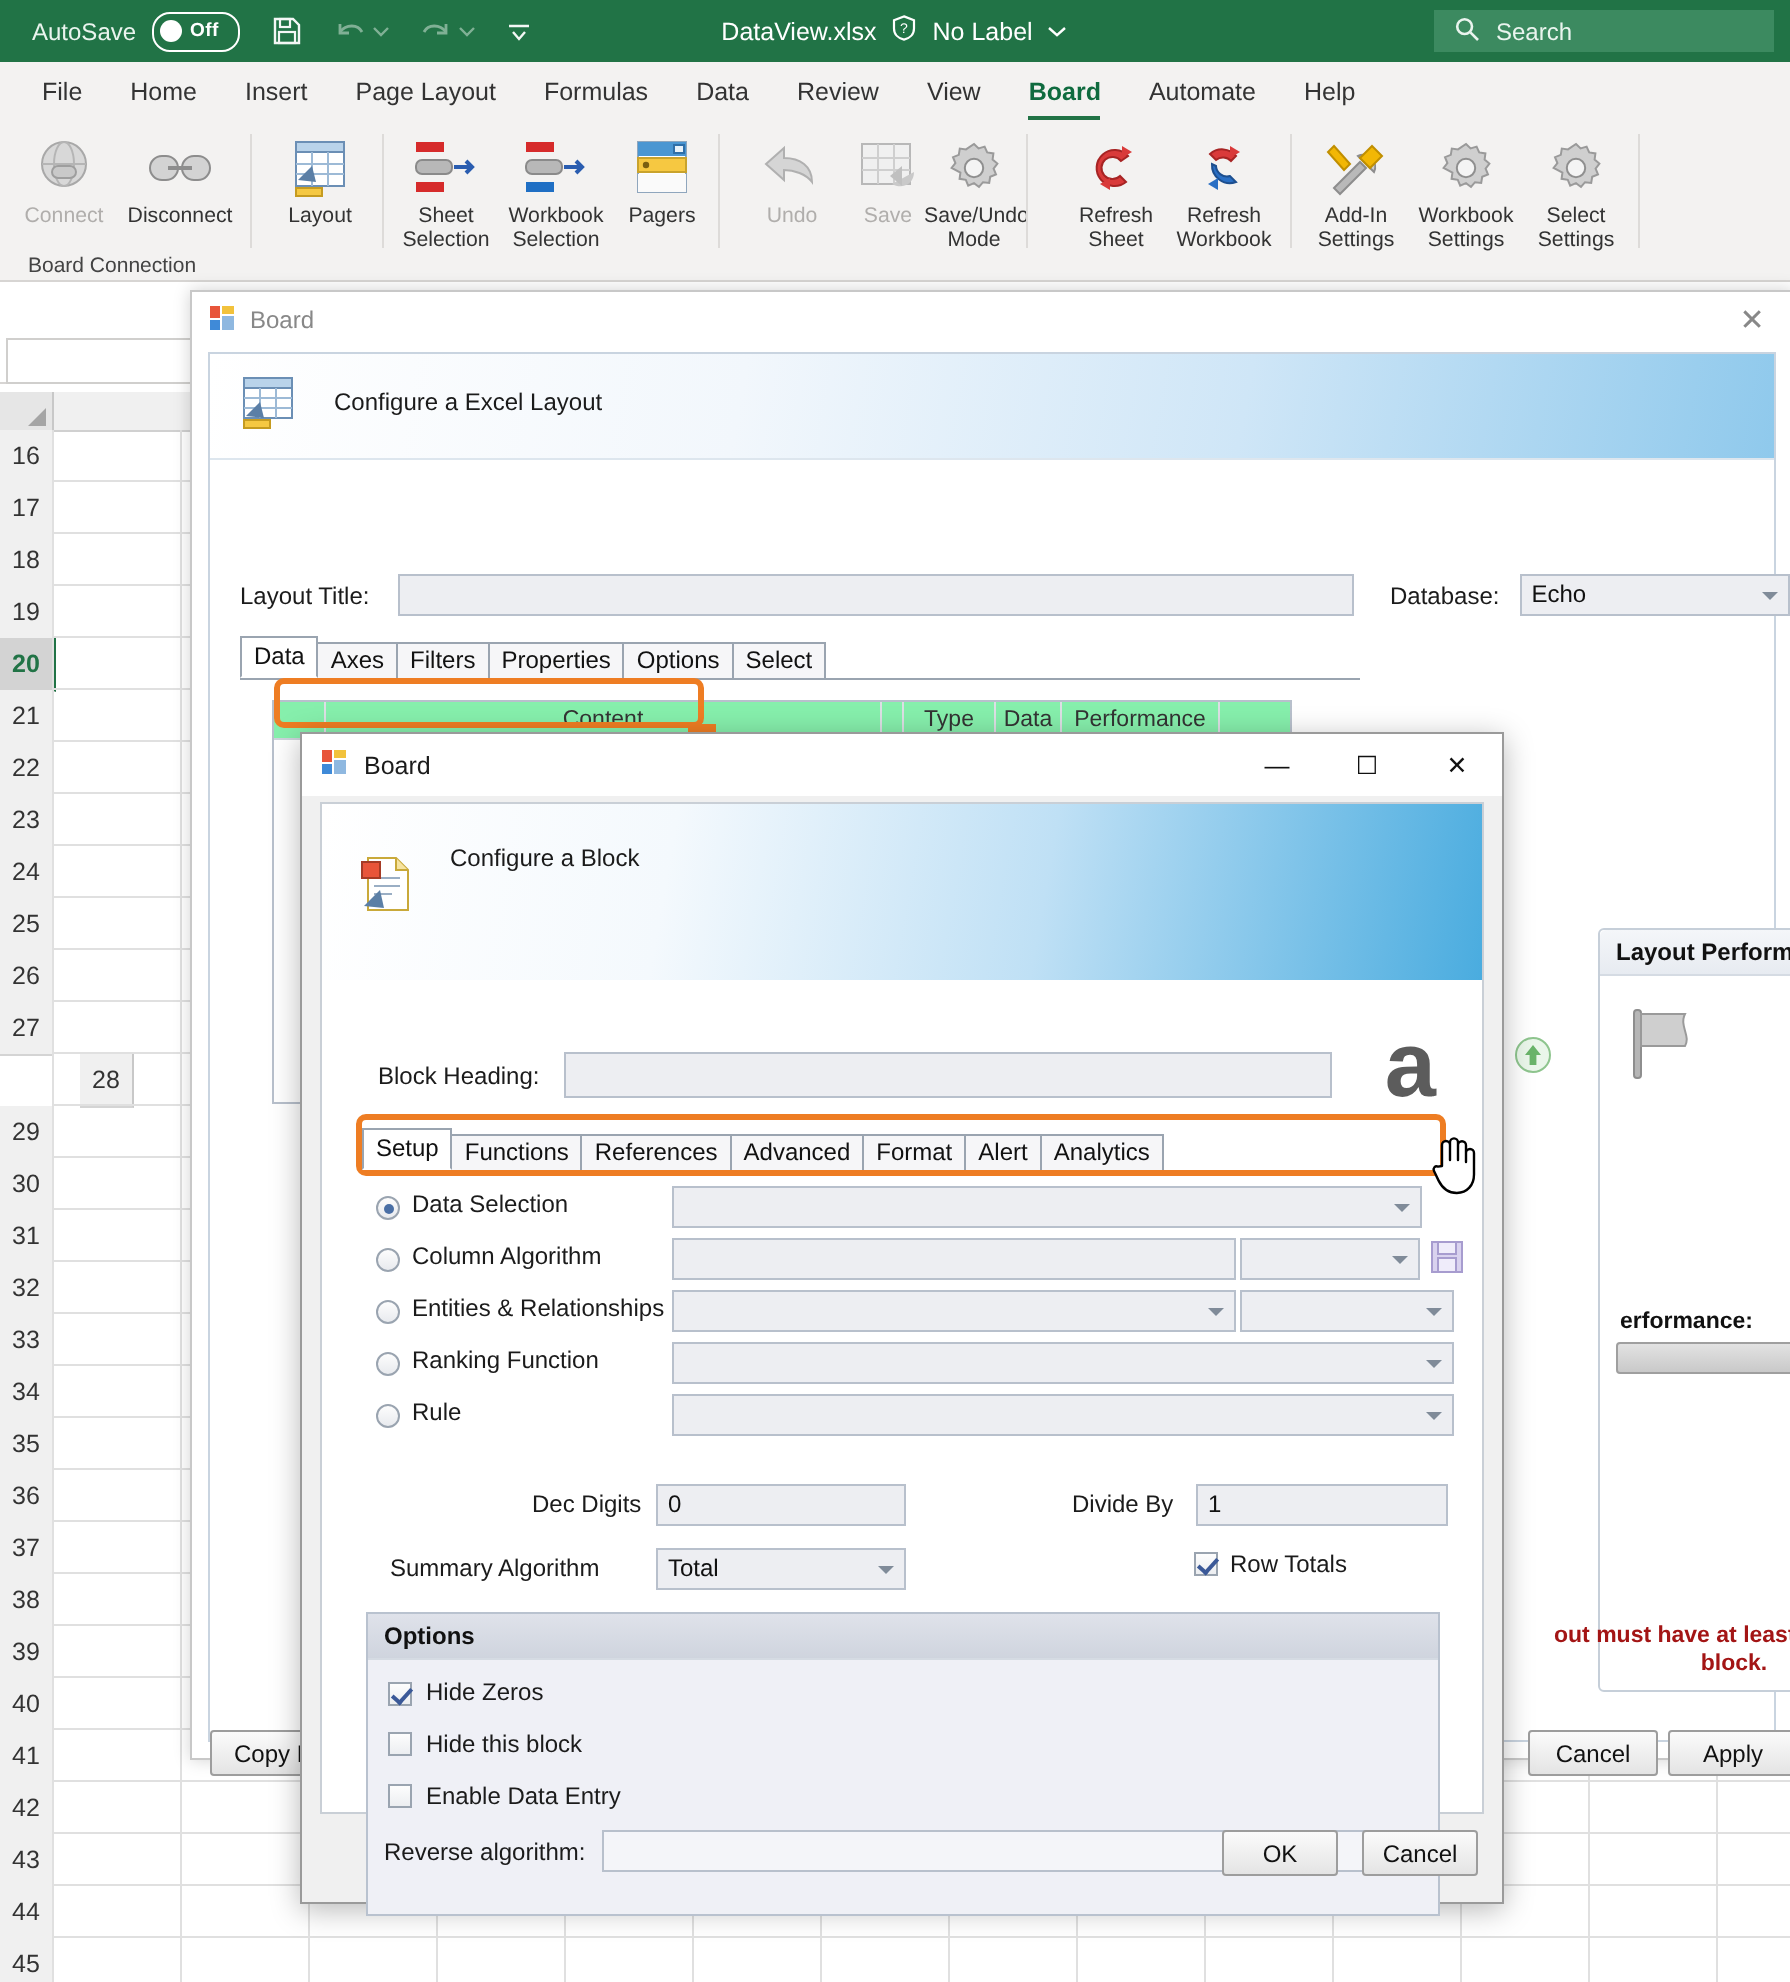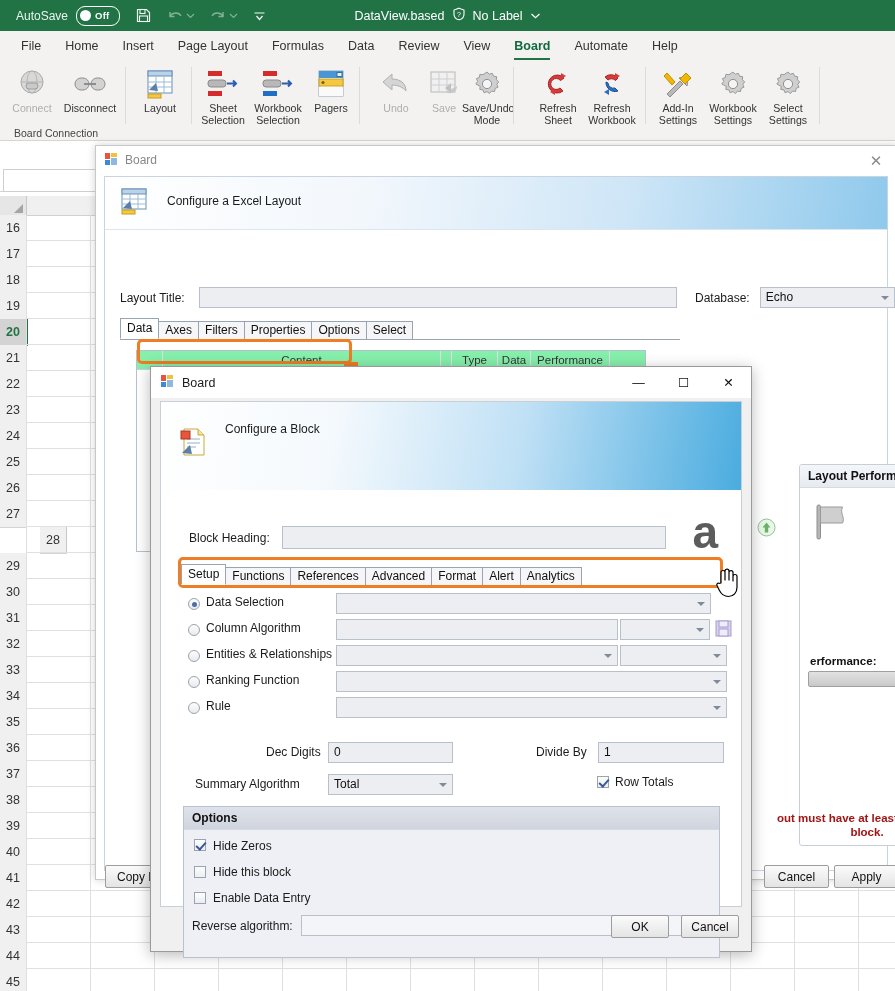--- a/index.html
+++ b/index.html
@@ -191,35 +191,44 @@
         <path d="M1 3l3.5 3.5L8 3" fill="none" stroke="#cfe3d7" stroke-width="1.2"></path>
       </svg>
   </span>
   <span class="tb-icon">
     <svg width="13" height="12" viewBox="0 0 13 12">
         <path d="M1.5 3h10M3.5 6l3 3.5L9.5 6" fill="none" stroke="#fff" stroke-width="1.2"></path>
       </svg>
   </span>
 
   <div class="tb-center">
-    <span>DataView.based</span>
+    <span>DataView.xlsx</span>
     <span>
       <svg width="14" height="14" viewBox="0 0 14 14">
           <path d="M7 1.2l5 1.9v4.1c0 3-2.2 5-5 5.6-2.8-.6-5-2.6-5-5.6V3.1z" fill="none" stroke="#fff" stroke-width="1.1"></path>
           <text x="7" y="9.6" font-size="7" fill="#fff" text-anchor="middle" font-family="Liberation Sans">?</text>
         </svg>
     </span>
     <span>No Label</span>
     <span>
       <svg width="11" height="9" viewBox="0 0 11 9">
           <path d="M1.5 3l4 3.6L9.5 3" fill="none" stroke="#fff" stroke-width="1.2"></path>
         </svg>
     </span>
   </div>
 
+  <div class="tb-search">
+    <span>
+      <svg width="13" height="13" viewBox="0 0 13 13">
+          <circle cx="5.3" cy="5.3" r="3.7" fill="none" stroke="#eaf4ee" stroke-width="1.3"></circle>
+          <path d="M8.2 8.2L12 12" stroke="#eaf4ee" stroke-width="1.3"></path>
+        </svg>
+    </span>
+    <span>Search</span>
+  </div>
 </div>
 
 <div id="ribbontabs">
   <div class="rt" style="margin-left:10px;">File</div>
   <div class="rt">Home</div>
   <div class="rt">Insert</div>
   <div class="rt">Page Layout</div>
   <div class="rt">Formulas</div>
   <div class="rt">Data</div>
   <div class="rt">Review</div>
@@ -706,21 +715,21 @@
         <span style="position:absolute;left:409px;top:2px;display:flex;align-items:center;gap:6px;">
           <span class="chk on"></span>
           <span class="lbl">Row Totals</span>
         </span>
       </div>
     </div>
 
     <div class="gbox" style="position:absolute;left:22px;top:404px;width:535px;height:150px;background:#eff0f6;border-color:#b9c2cf;border-radius:0;">
       <div class="ghead" style="border-radius:0;background:linear-gradient(#dfe2ea,#cfd4de);">Options</div>
 
-      <div style="position:absolute;left:10px;top:32px;display:flex;align-items:flex-start;gap:7px;">
+      <div style="position:absolute;left:10px;top:32px;display:flex;align-items:flex-end;gap:7px;">
         <span class="chk on"></span>
         <span class="lbl">Hide Zeros</span>
       </div>
       <div style="position:absolute;left:10px;top:58px;display:flex;align-items:center;gap:7px;">
         <span class="chk"></span>
         <span class="lbl">Hide this block</span>
       </div>
       <div style="position:absolute;left:10px;top:84px;display:flex;align-items:center;gap:7px;">
         <span class="chk"></span>
         <span class="lbl">Enable Data Entry</span>

